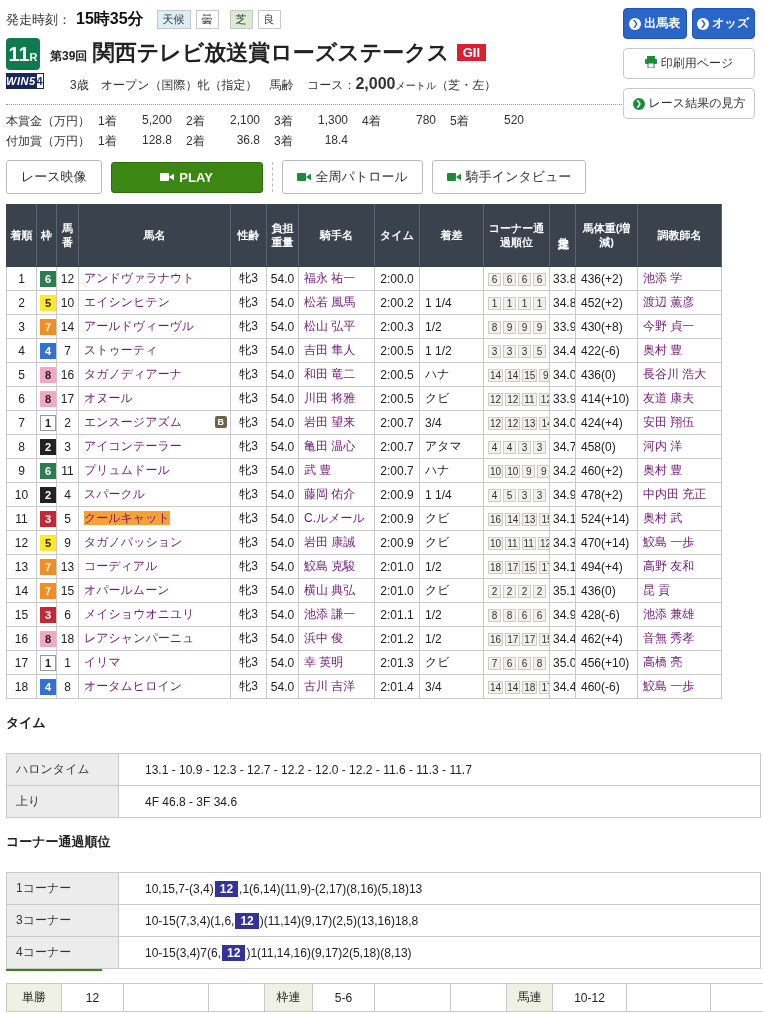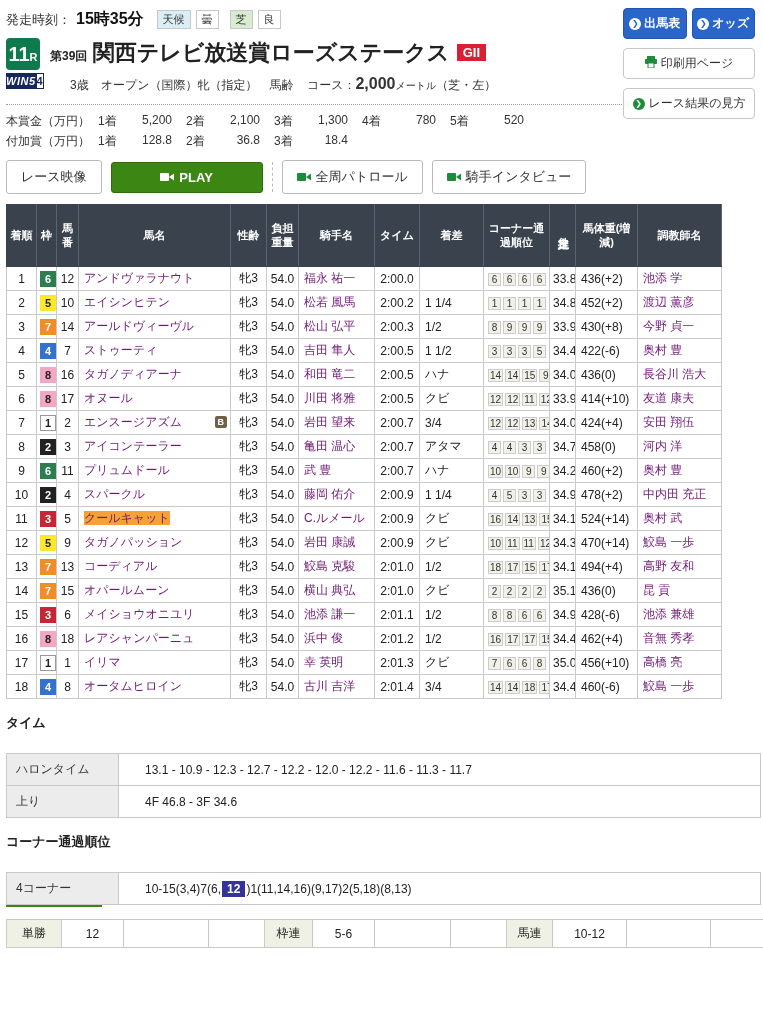--- a/index.html
+++ b/index.html
@@ -521,20 +521,28 @@
     <tr>
       <th>上り</th>
       <td>4F 46.8 - 3F 34.6</td>
     </tr>
   </tbody>
     </table>
 
   <div class="sec-title">コーナー通過順位</div>
   <table class="kv">
     <tbody>
+        <tr>
+      <th>1コーナー</th>
+      <td><span>10,15,7-(3,4)</span><span class="cmark">12</span><span>,1(6,14)(11,9)-(2,17)(8,16)(5,18)13</span></td>
+    </tr>
+    <tr>
+      <th>3コーナー</th>
+      <td><span>10-15(7,3,4)(1,6,</span><span class="cmark">12</span><span>)(11,14)(9,17)(2,5)(13,16)18,8</span></td>
+    </tr>
     <tr>
       <th>4コーナー</th>
       <td><span>10-15(3,4)7(6,</span><span class="cmark">12</span><span>)1(11,14,16)(9,17)2(5,18)(8,13)</span></td>
     </tr>
   </tbody>
     </table>
 
   <div class="green-line"></div>
   <table class="pay">
     <colgroup>

